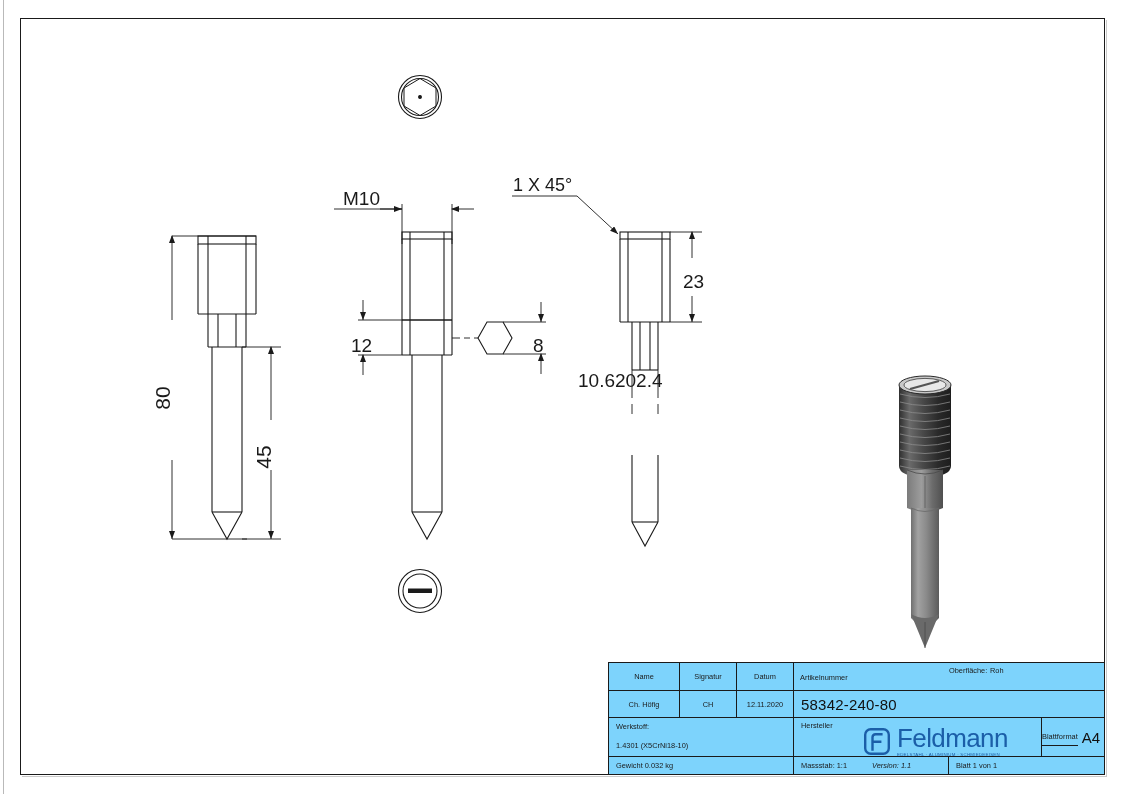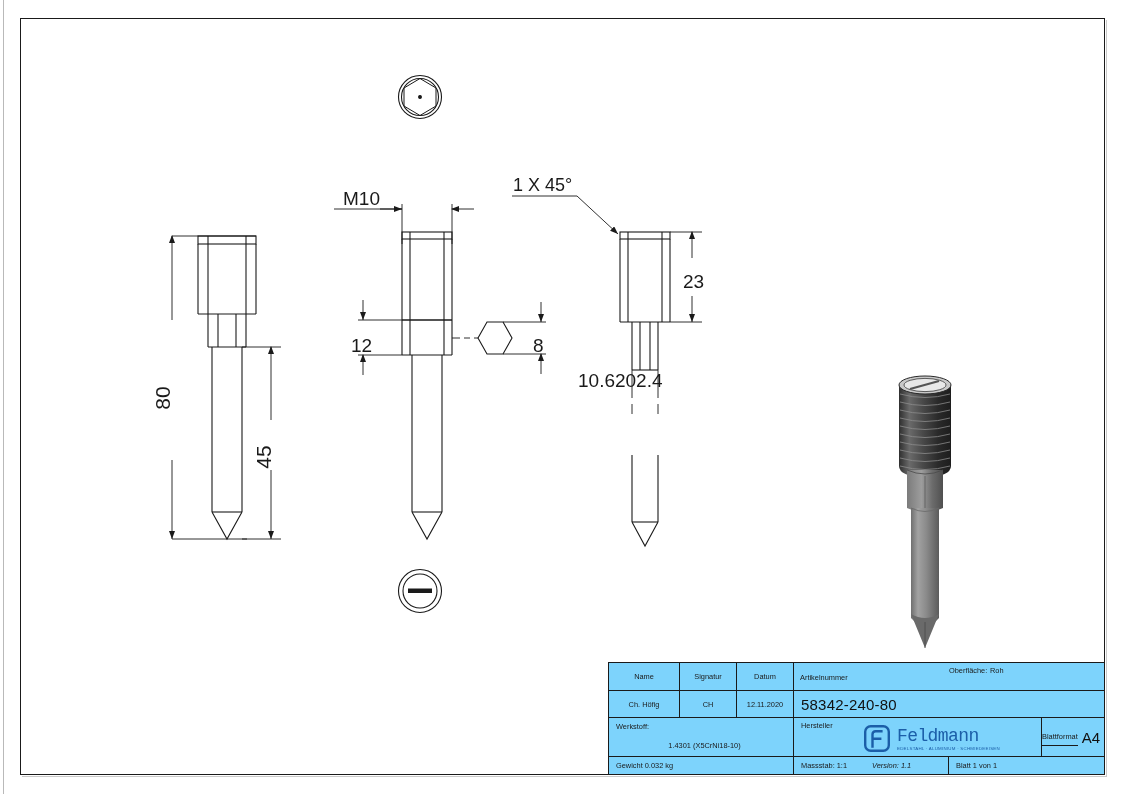--- a/index.html
+++ b/index.html
@@ -21,21 +21,21 @@
            border-bottom:1.1px solid #1a1a1a;position:relative;overflow:hidden;}
   .tb-cell.last{border-right:none;}
   .tb-row.last .tb-cell{border-bottom:none;}
   .lbl{font-size:7.4px;color:#1a1a1a;}
   .ctr{display:flex;align-items:center;justify-content:center;}
   .pad{padding:3px 6px;}
   .big{font-size:15px;letter-spacing:0.2px;color:#111;}
   .a4{font-size:15px;}
   
   .logo-wrap{display:flex;align-items:center;gap:7px;}
-  .logo-word{font-size:18px;color:#1b5ea8;letter-spacing:-0.6px;line-height:1;font-family:Liberation Mono, monospace;}
+  .logo-word{font-size:26px;color:#1b5ea8;letter-spacing:-0.6px;line-height:1;font-family:Liberation Sans, sans-serif;}
   .logo-sub{font-size:4.4px;color:#1b5ea8;letter-spacing:0.25px;margin-top:1px;}
 </style>
 </head>
 <body>
 
 <div id="sheet">
 
   <div class="edge-line"></div>
   <div class="frame-shadow"></div>
   <div class="frame"></div>
@@ -272,21 +272,21 @@
         <span class="lbl">12.11.2020</span>
       </div>
       <div class="tb-cell last" style="width:310px;height:27px;padding:0 0 0 7px;display:flex;align-items:center;">
         <span class="big">58342-240-80</span>
       </div>
     </div>
 
     <div class="tb-row">
       <div class="tb-cell" style="width:185px;height:39px;padding:4px 0 0 7px;">
         <div class="lbl">Werkstoff:</div>
-        <div class="lbl" style="margin-top:10px;text-align:center;">1.4301 (X5CrNi18-10)</div>
+        <div class="lbl" style="margin-top:10px;">1.4301 (X5CrNi18-10)</div>
       </div>
       <div class="tb-cell" style="width:248px;height:39px;padding:3px 0 0 7px;position:relative;">
         <div class="lbl">Hersteller</div>
         <div style="position:absolute;left:70px;top:7px;" class="logo-wrap">
           <svg width="26" height="27" viewBox="0 0 26 27">
             <rect x="1.2" y="1.2" width="23.6" height="24.6" rx="5.5" ry="5.5" fill="none" stroke="#1b5ea8" stroke-width="2.4"></rect>
             <path d="M8.5 21.5 L8.5 9.2 Q8.5 6.3 11.6 6.3 L17.4 6.3
                      M9.4 13.7 L16.2 13.7" fill="none" stroke="#1b5ea8" stroke-width="2.4" stroke-linecap="square"></path>
           </svg>
           <div>

